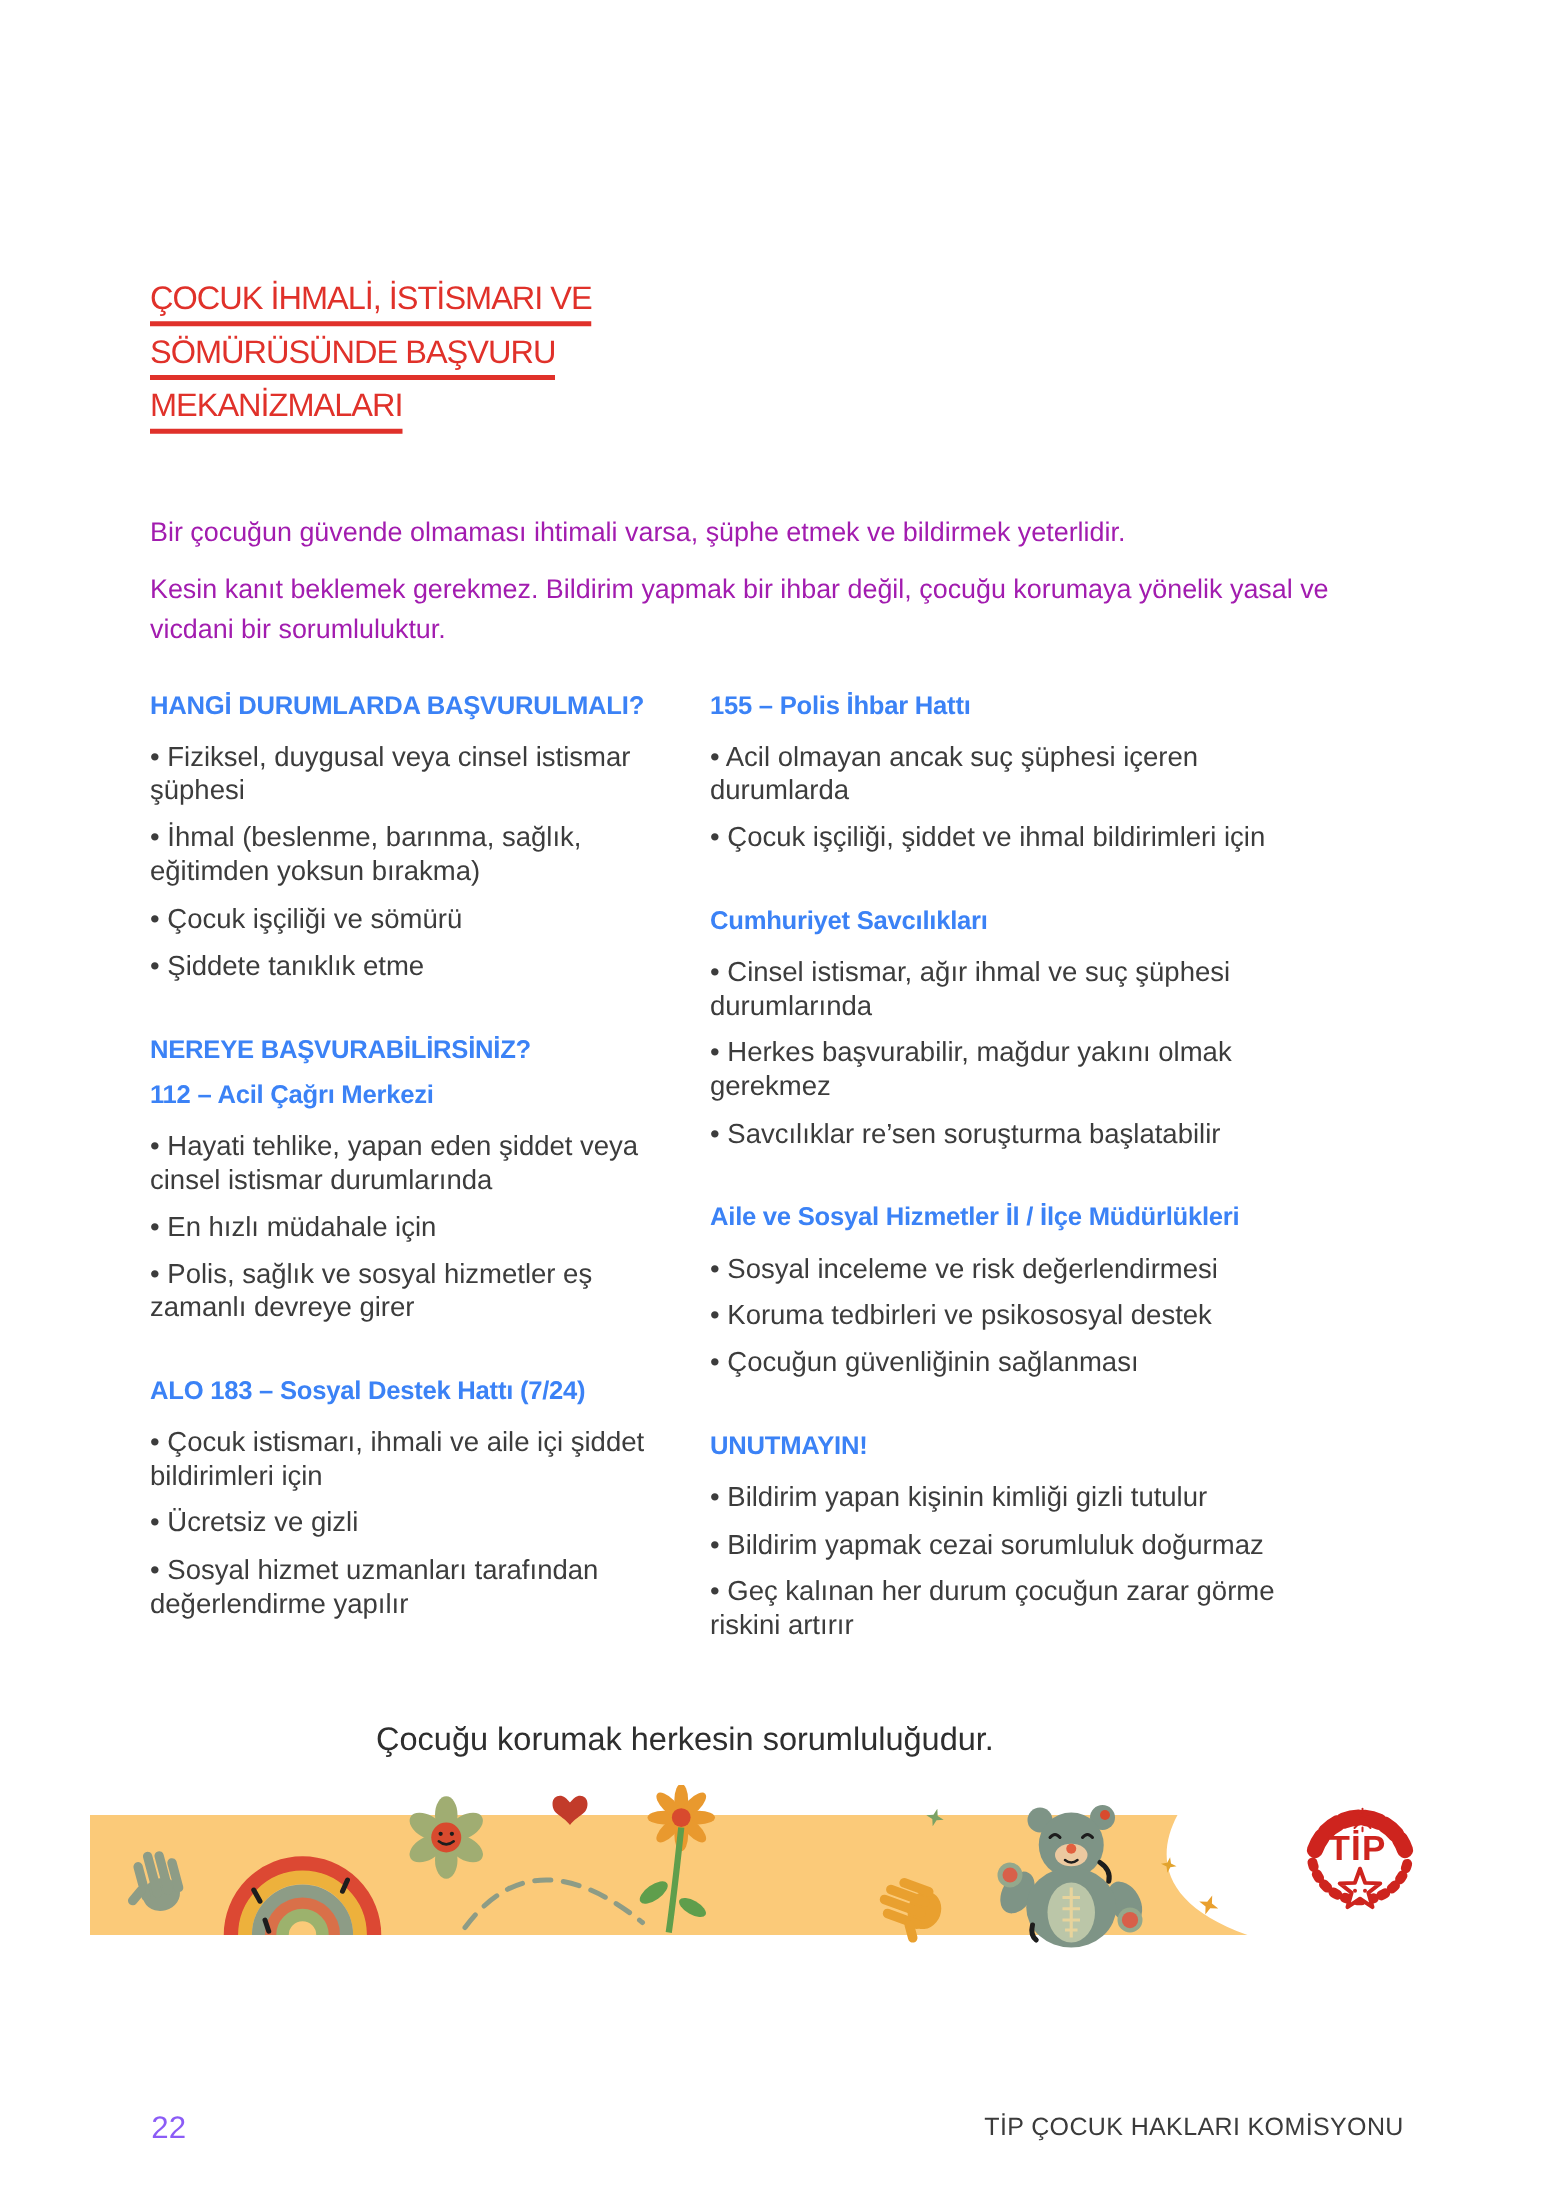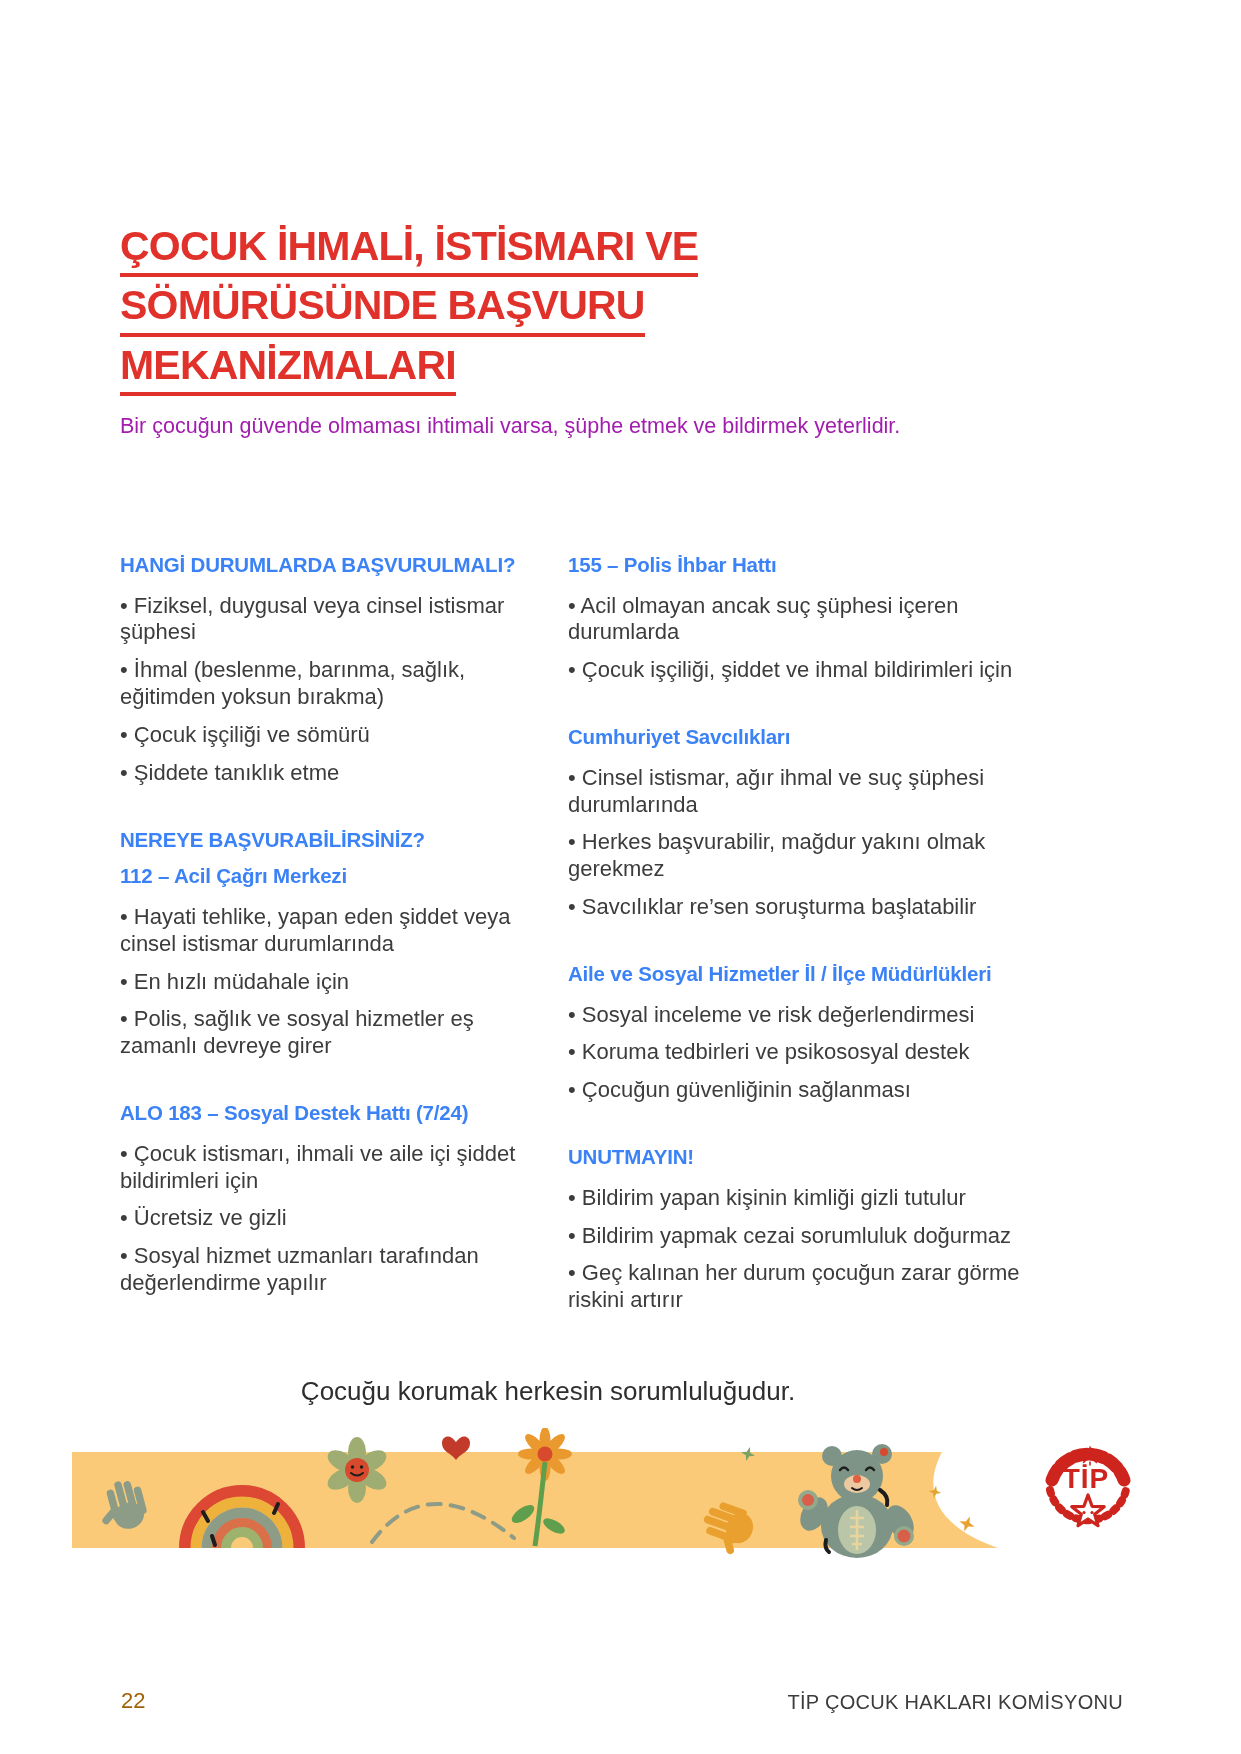--- a/index.html
+++ b/index.html
@@ -7,21 +7,21 @@
     width:1241px; height:1754px; background:#ffffff;
     font-family:"Liberation Sans", sans-serif;
     position:relative; overflow:hidden;
   }
   .page { position:absolute; inset:0; }
 
   
   .title { position:absolute; left:120px; top:224px; }
   .title-line {
     display:table;
-    font-size:41px; font-weight:bold; letter-spacing:-0.8px;
+    font-size:26px; font-weight:normal; letter-spacing:-0.8px;
     color:#e0312a; line-height:1.08;
     border-bottom:4px solid #e0312a;
     padding-bottom:5px; margin-bottom:6px;
   }
 
   
   .intro { position:absolute; left:120px; top:410px; width:995px; }
   .intro p { margin:0 0 12px 0; font-size:21.5px; line-height:1.52; color:#a21caf; }
 
   
@@ -46,40 +46,41 @@
     text-align:center; font-size:26px; color:#2e2e2e;
   }
 
   
   .band-svg { position:absolute; left:62px; top:1428px; }
   .logo-svg { position:absolute; left:1038px; top:1436px; }
 
   
   .footer-page {
     position:absolute; left:121px; top:1688px;
-    font-size:22px; color:#a16207;text-align:center;
+    font-size:25px; color:#8b5cf6;text-align:center;
   }
   .footer-org {
     position:absolute; right:118px; top:1691px;
     font-size:20px; color:#3b3b3b; letter-spacing:0.3px;
   }
 </style>
 </head>
 <body>
 
 <div class="page">
 
   <div class="title">
     <span class="title-line">ÇOCUK İHMALİ, İSTİSMARI VE</span>
     <span class="title-line">SÖMÜRÜSÜNDE BAŞVURU</span>
     <span class="title-line">MEKANİZMALARI</span>
   </div>
 
   <div class="intro">
     <p>Bir çocuğun güvende olmaması ihtimali varsa, şüphe etmek ve bildirmek yeterlidir.</p>
+    <p>Kesin kanıt beklemek gerekmez. Bildirim yapmak bir ihbar değil, çocuğu korumaya yönelik yasal ve vicdani bir sorumluluktur.</p>
   </div>
 
   <div class="columns">
 
     <div class="col-left">
       <div class="section">
         <p class="h-red">HANGİ DURUMLARDA BAŞVURULMALI?</p>
         <p class="bullet">Fiziksel, duygusal veya cinsel istismar şüphesi</p>
         <p class="bullet">İhmal (beslenme, barınma, sağlık, eğitimden yoksun bırakma)</p>
         <p class="bullet">Çocuk işçiliği ve sömürü</p>

